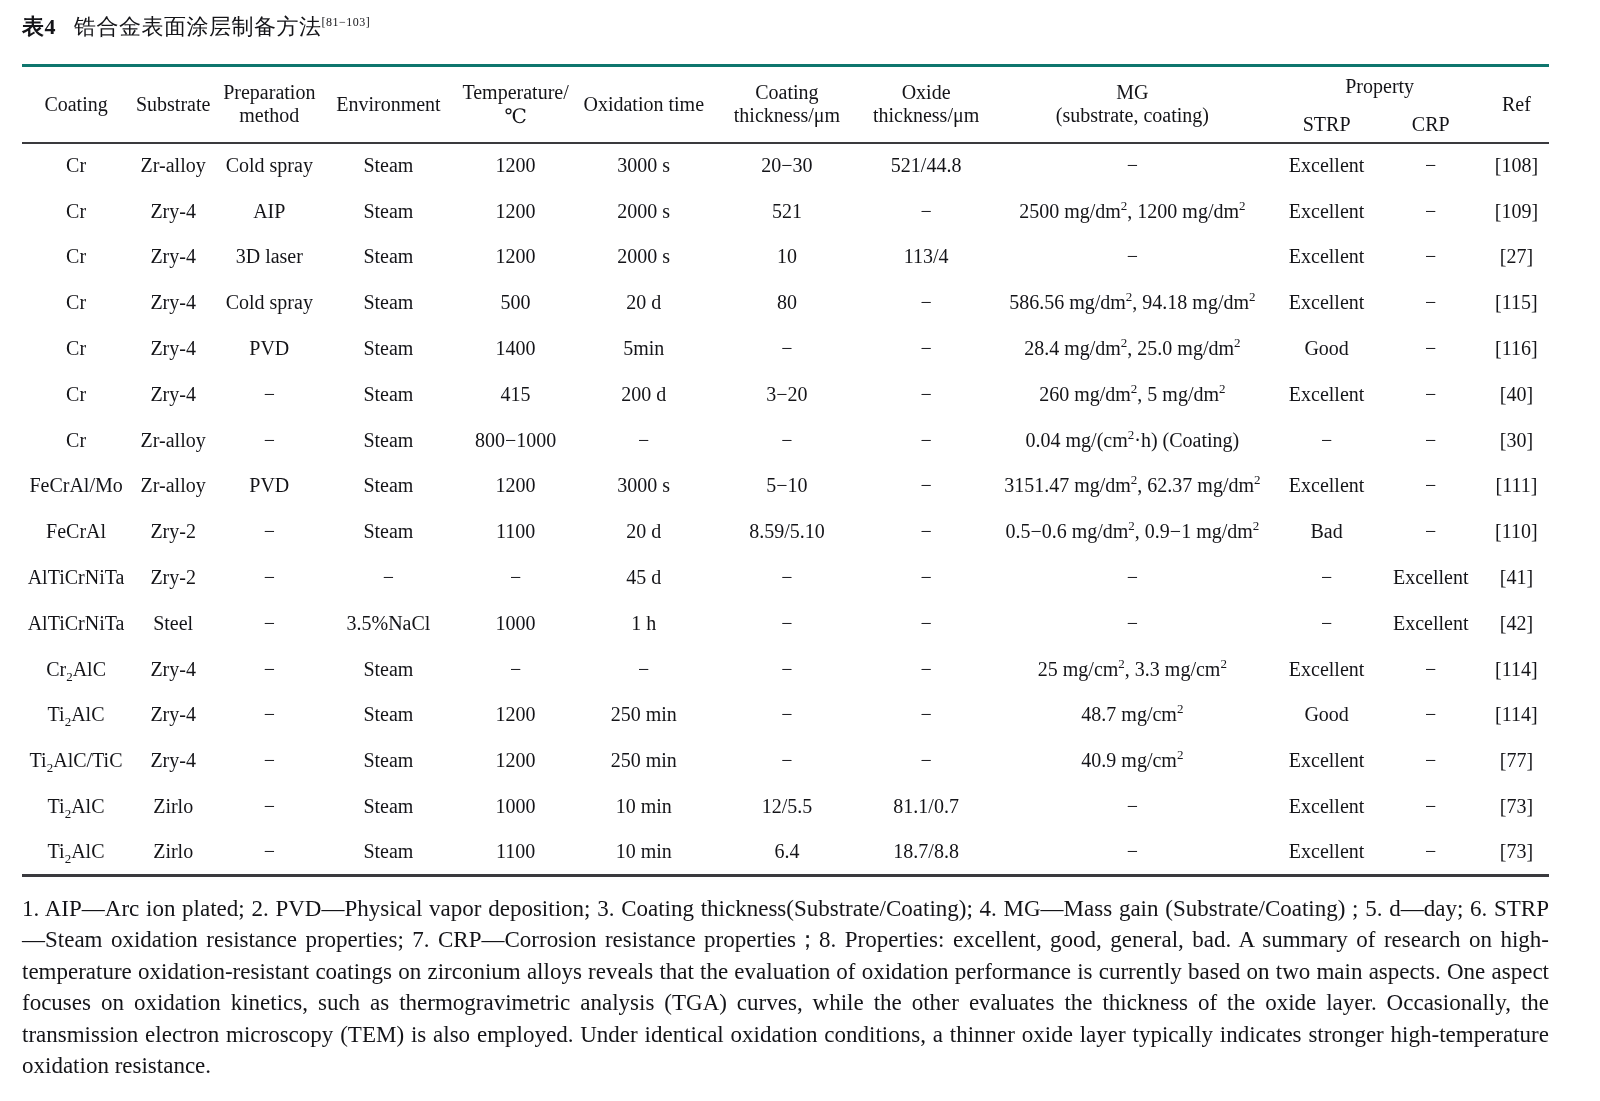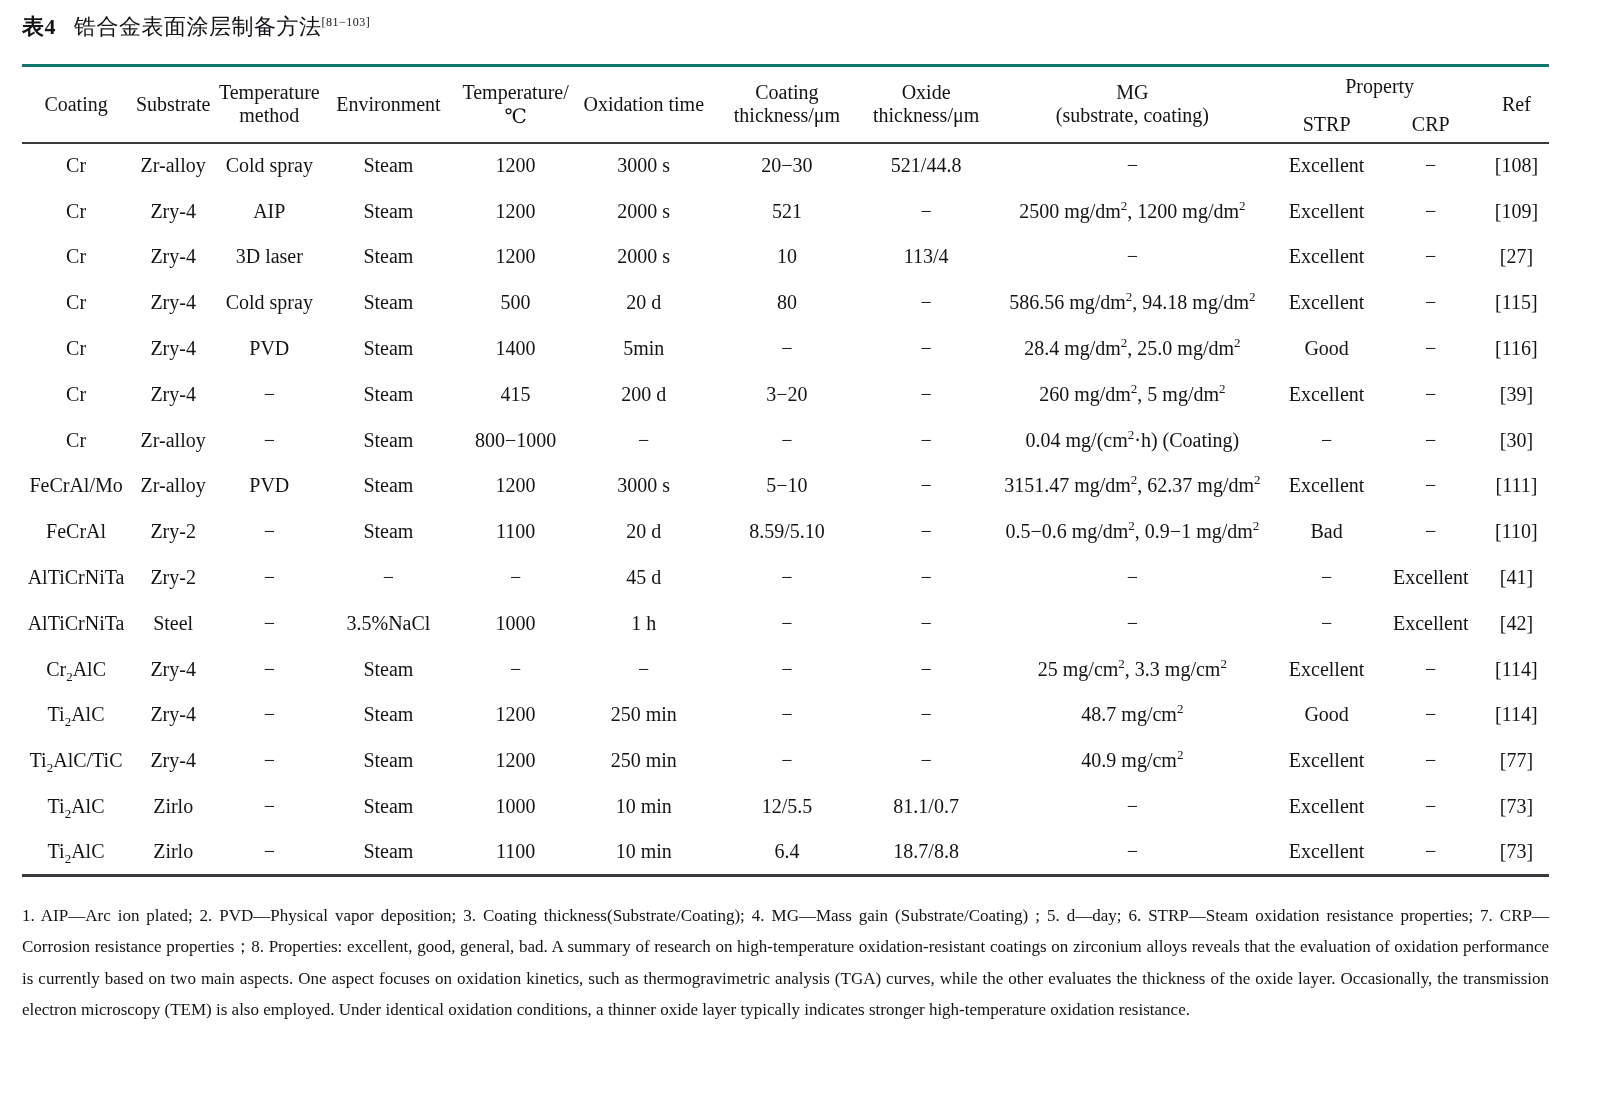--- a/index.html
+++ b/index.html
@@ -37,22 +37,22 @@
   thead tr.h2 th { height:36px; }
   thead { border-bottom:2px solid #3a3a3e; }
   th.prop-group { border-bottom:1px solid #55555a; }
   tbody td { height:45.8px; }
   sub { font-size:65%; line-height:0; vertical-align:sub; }
   sup { font-size:65%; line-height:0; vertical-align:super; }
 
   
   .footnote {
     width:1527px;
-    margin-top:23px;
-    font-size:17px;
+    margin-top:16px;
+    font-size:23px;
     line-height:31.5px;
     text-align:justify;
   }
 </style>
 </head>
 <body>
 
 <div class="page">
 
   <div class="title-zh"><span class="title-bold">表4</span><span>锆合金表面涂层制备方法</span><span class="title-sup">[81−103]</span></div>
@@ -70,21 +70,21 @@
         <col style="width:126px">
         <col style="width:286px">
       <col style="width:102px">
         <col style="width:106px">
         <col style="width:65px">
     </colgroup>
     <thead>
       <tr class="h1">
         <th rowspan="2">Coating</th>
         <th rowspan="2">Substrate</th>
-        <th rowspan="2">Temperature
+        <th rowspan="2">Preparation
 method</th>
         <th rowspan="2">Environment</th>
         <th rowspan="2">Temperature/
 ℃</th>
         <th rowspan="2">Oxidation time</th>
         <th rowspan="2">Coating
 thickness/μm</th>
         <th rowspan="2">Oxide
 thickness/μm</th>
         <th rowspan="2">MG
@@ -173,21 +173,21 @@
           <td>Zry-4</td>
           <td>−</td>
           <td>Steam</td>
           <td>415</td>
           <td>200 d</td>
           <td>3−20</td>
           <td>−</td>
           <td>260 mg/dm<sup>2</sup>, 5 mg/dm<sup>2</sup></td>
           <td>Excellent</td>
           <td>−</td>
-          <td>[39]</td>
+          <td>[40]</td>
         </tr>
         <tr>
           <td>Cr</td>
           <td>Zr-alloy</td>
           <td>−</td>
           <td>Steam</td>
           <td>800−1000</td>
           <td>−</td>
           <td>−</td>
           <td>−</td>

